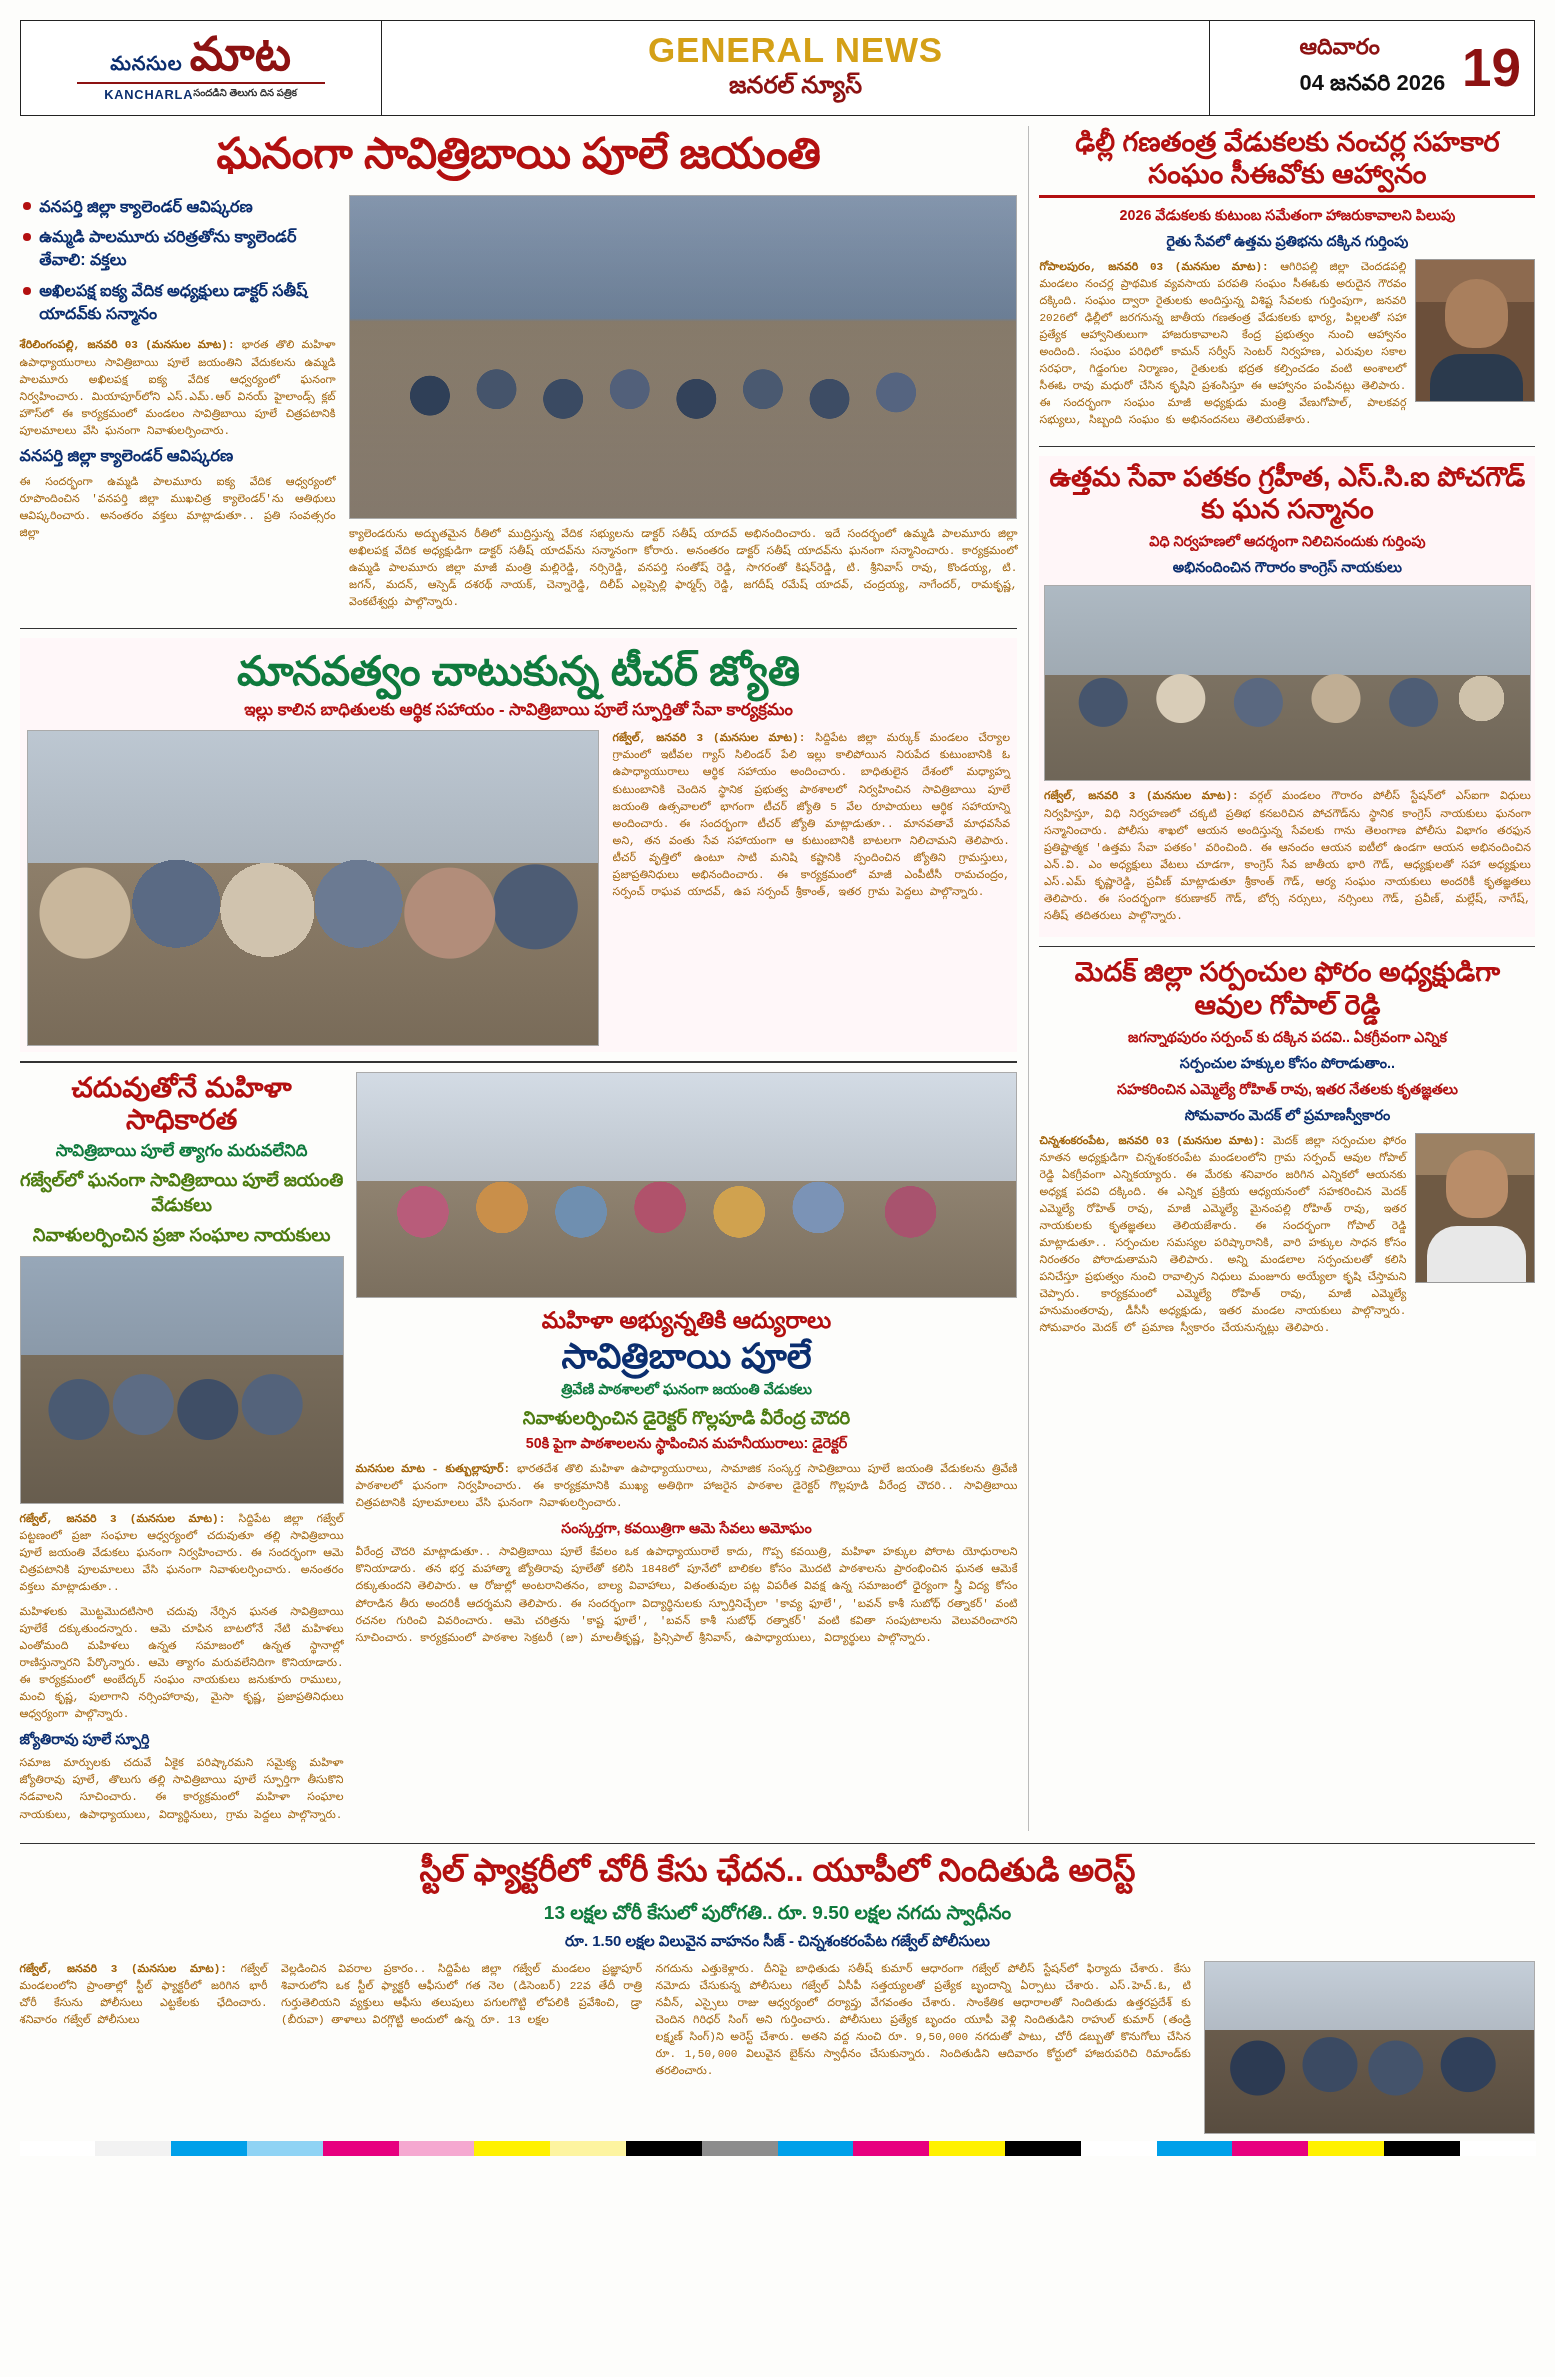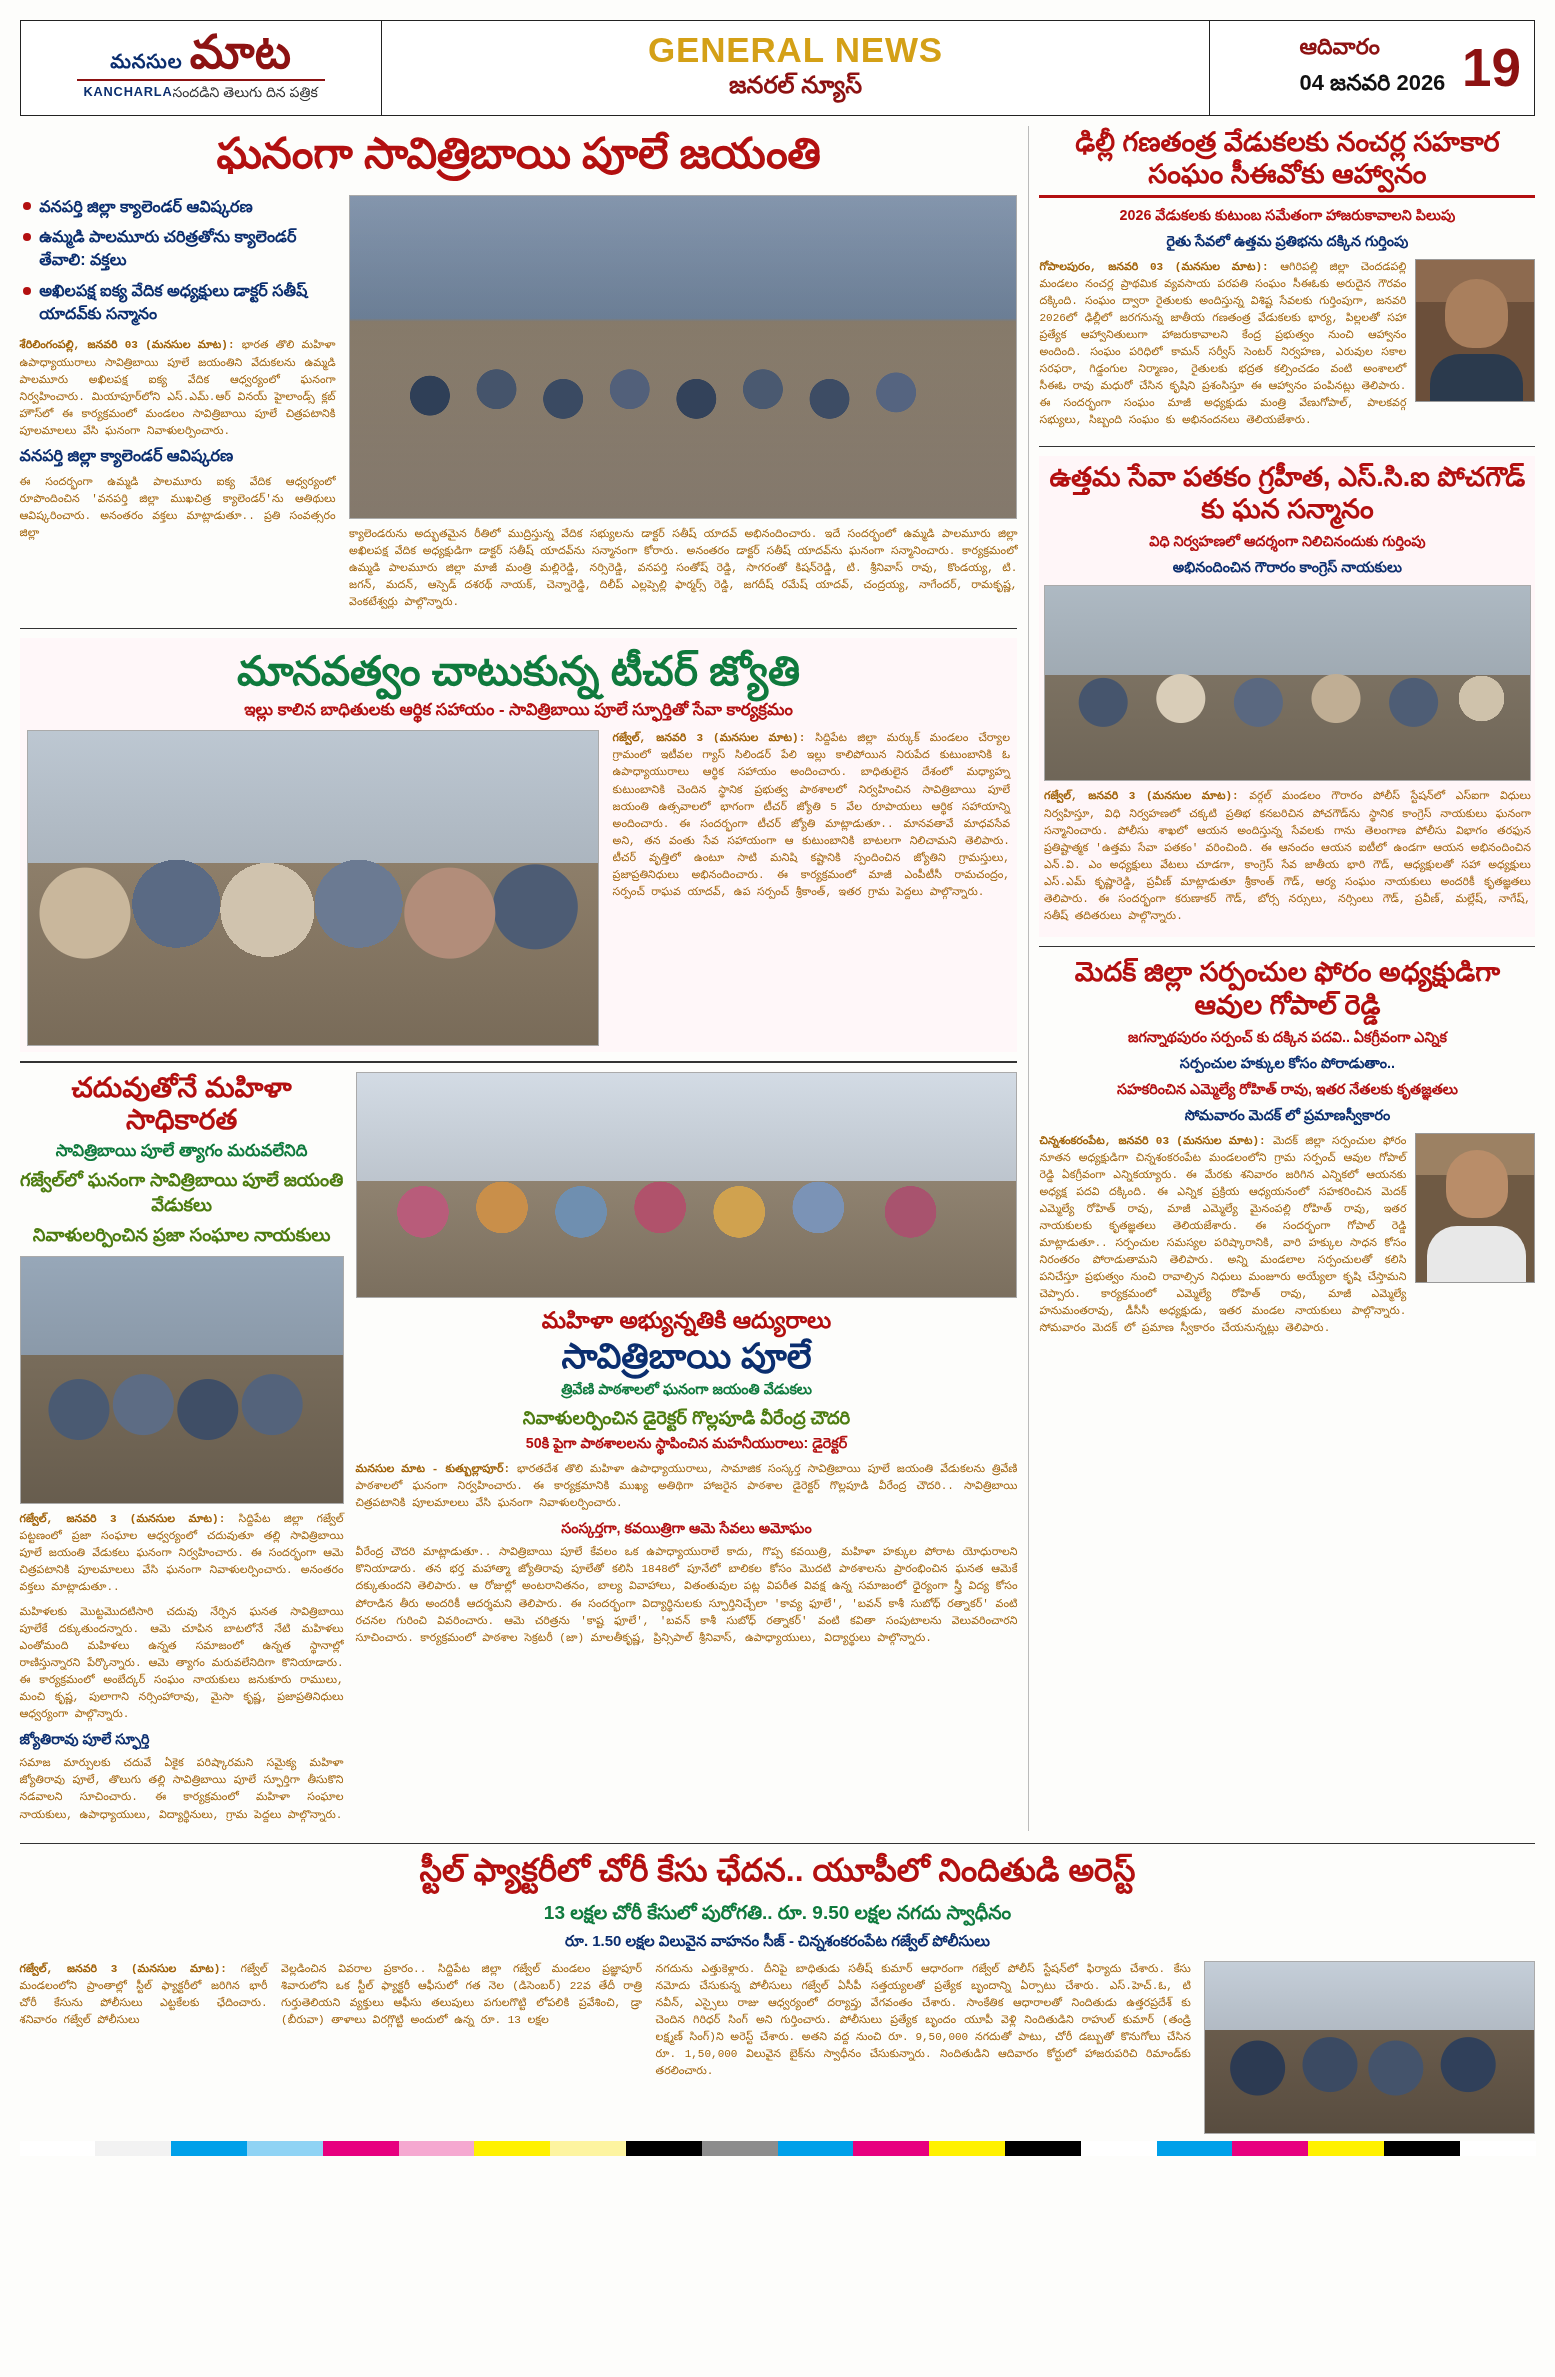--- a/index.html
+++ b/index.html
@@ -31,23 +31,23 @@
     padding: 4.5px 7.5px;
   }
   .logo-top { display:flex; align-items:baseline; gap:7.5px; }
   .logo-small {
     font-size: 19.6px; color:#0b2e6f; font-weight:bold; letter-spacing:0.8px;
   }
   .logo-big {
     font-size: 47px; color:#8d1212; font-weight:bold; line-height:0.9;
   }
   .logo-rule { width: 248px; height:2.3px; background:#8d1212; margin:2.3px 0 3px 0; }
-  .logo-bottom { display:flex; }
+  .logo-bottom { display:flex; align-items:center; }
   .logo-kan { font-size:12.8px; color:#0b2e6f; font-weight:bold; letter-spacing:0.8px;}
-  .logo-tag { font-size:14px; color:#333; }
+  .logo-tag { font-size:10px; color:#333;font-weight:bold; }
   .center-cell {
     flex:1; display:flex; flex-direction:column; justify-content:center; align-items:center;
     border-right: 1.5px solid #222;
   }
   .gen-en { font-size:35px; color:#d4a017; font-weight:bold; letter-spacing:0.8px; }
   .gen-te { font-size:24px; color:#8d1212; font-weight:bold; margin-top:1.5px; }
   .date-cell {
     width: 324px; display:flex; align-items:center; justify-content:flex-end; gap:16.6px;
     padding-right: 13.5px;
   }

